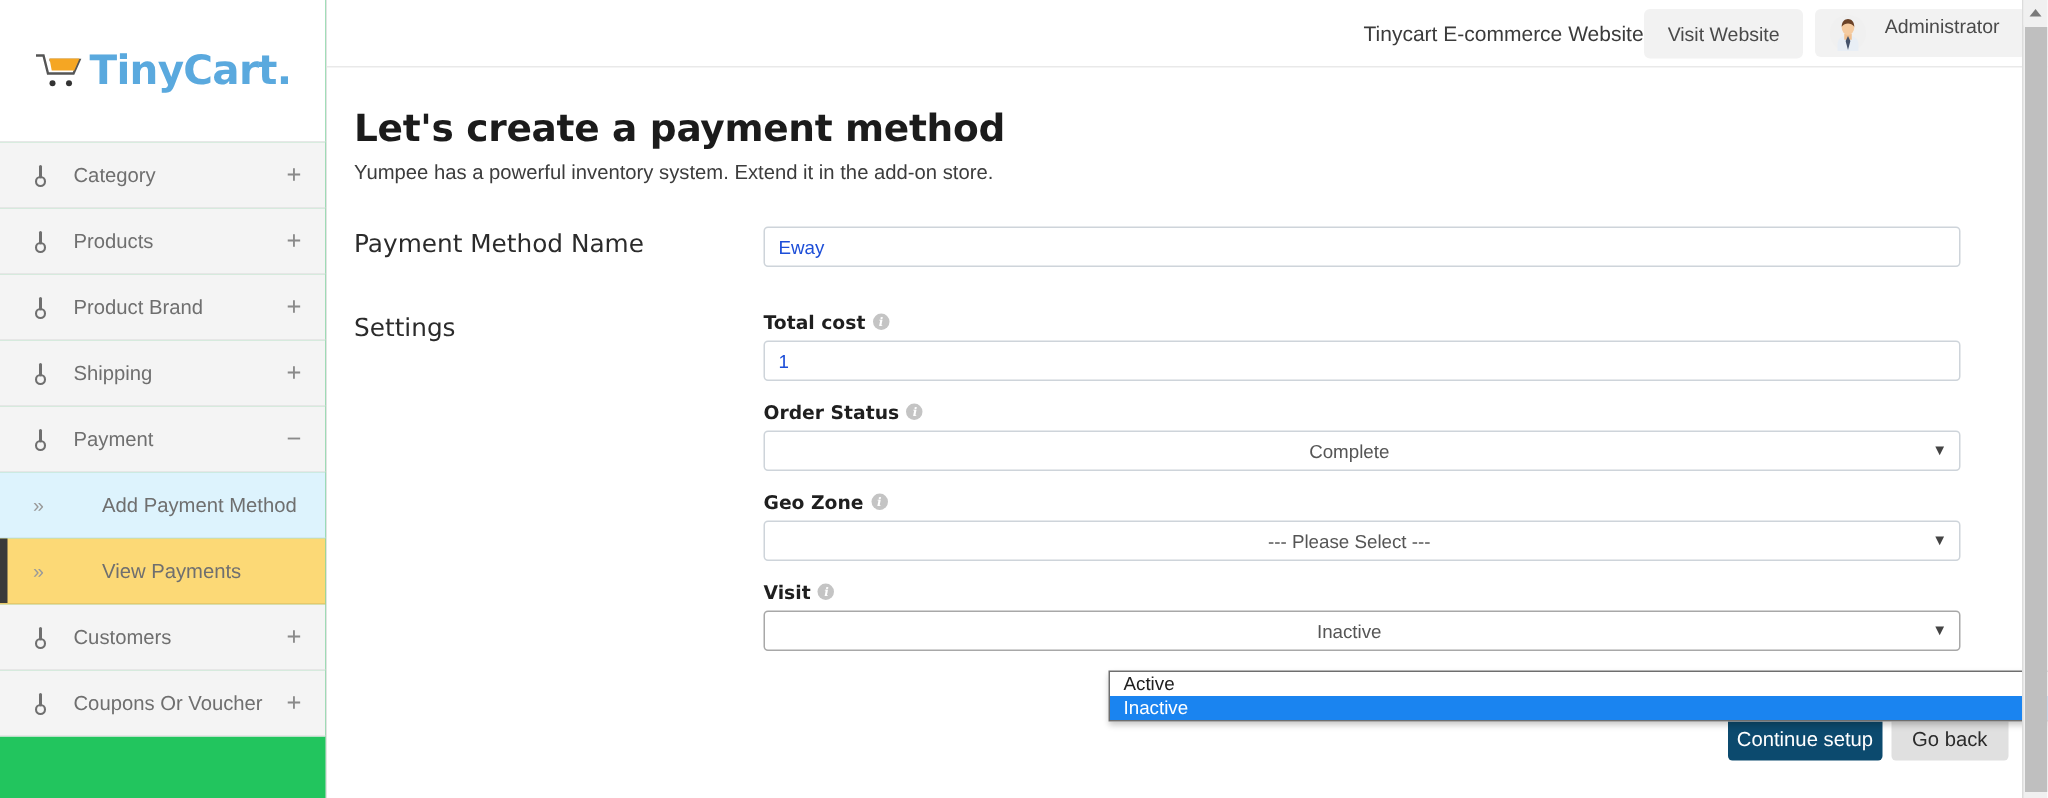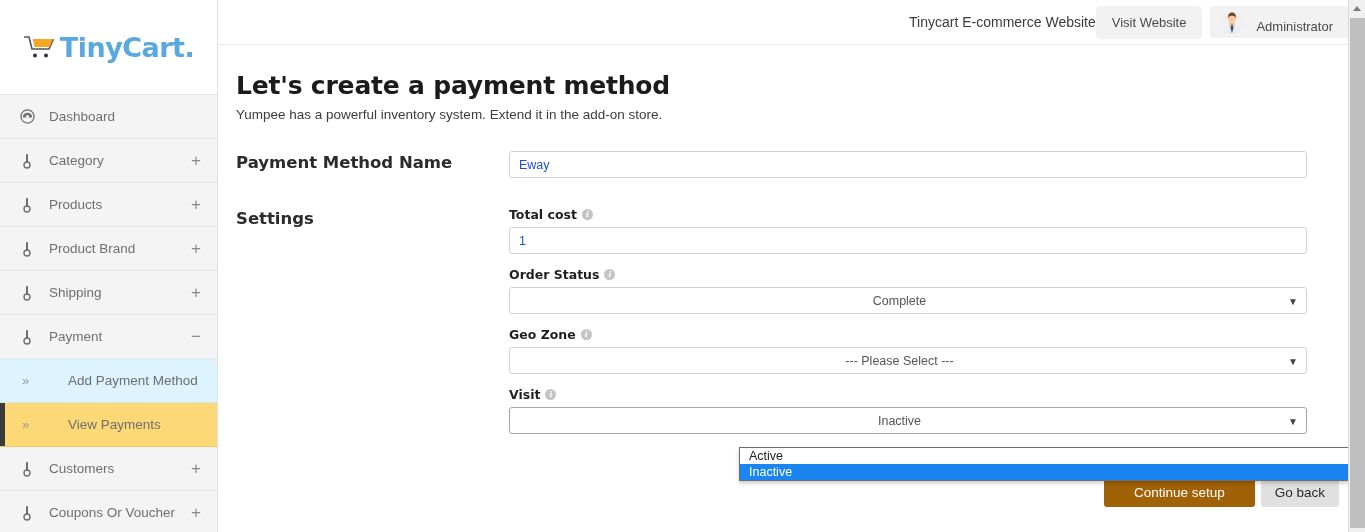--- a/index.html
+++ b/index.html
@@ -146,21 +146,21 @@
     font-size: 13px;
     color: #4a4a4a;
     padding: 9px 16px;
     cursor: pointer;
     font-family: "Liberation Sans", sans-serif;
   }
   .user-chip {
     background: #f2f2f2;
     border-radius: 4px;
     display: flex;
-    align-items: flex-end;
+    align-items: flex-start;
     gap: 12px;
     padding: 4px 18px 4px 10px;
     margin-left: 8px;
     cursor: pointer;
   }
   .avatar { width: 24px; height: 24px; display: block; }
   .user-name { font-size: 13px; color: #4a4a4a; }
 
   .content { padding: 26px 26px 0 18px; position: relative; }
   .page-title {
@@ -175,21 +175,20 @@
     color: #3c3c3c;
     margin-top: 7px;
   }
 
   .form-row { display: flex; margin-top: 29px; }
   .form-label-col { width: 273px; flex: 0 0 273px; padding-top: 2px; }
   .form-label {
     font-size: 16.5px;
     color: #2b2b2b;
     font-family: "DejaVu Sans", sans-serif;
-    font-weight: bold;
   }
   .form-field-col { flex: 1; max-width: 798px; }
 
   .inp {
     width: 100%;
     height: 27px;
     border: 1px solid #ced4da;
     border-radius: 3px;
     padding: 0 9px;
     font-size: 12.5px;
@@ -280,26 +279,26 @@
 
   .btn-row {
     position: absolute;
     right: 26px;
     top: 478px;
     display: flex;
     gap: 6px;
     z-index: 20;
   }
   .btn-continue {
-    background: #a16207;
+    background: #0c4a6e;
     color: #fff;
     border: none;
     border-radius: 3px;
     font-size: 13.5px;
-    padding: 7px 30px;
+    padding: 7px 6px;
     cursor: pointer;
     font-family: "Liberation Sans", sans-serif;
   }
   .btn-goback {
     background: #e0e0e0;
     color: #2b2b2b;
     border: none;
     border-radius: 3px;
     font-size: 13.5px;
     padding: 7px 14px;
@@ -355,31 +354,20 @@
             <path d="M10 6 h20 l-3.5 8 h-15 z" fill="#f5a623"></path>
             <circle cx="12" cy="22.5" r="2" fill="#333"></circle>
             <circle cx="23" cy="22.5" r="2" fill="#333"></circle>
           </svg>
         </span>
         <span class="logo-text">TinyCart.</span>
       </div>
     </div>
 
     <ul class="nav">
-      <li class="nav-item">
-        <span class="ico">
-          <svg width="15" height="15" viewBox="0 0 16 16">
-            <circle cx="8" cy="8" r="7" fill="none" stroke="#6f6f6f" stroke-width="1.4"></circle>
-            <path d="M3 9 a5 5 0 0 1 10 0 z" fill="#6f6f6f"></path>
-            <circle cx="8" cy="8" r="1.6" fill="#fff"></circle>
-          </svg>
-        </span>
-        <span class="lbl">Dashboard</span>
-        <span class="toggle"></span>
-      </li>
 
       <li class="nav-item">
         <span class="ico">
           <svg width="12" height="16" viewBox="0 0 10 16">
             <rect x="4" y="1" width="2" height="9" rx="1" fill="#6f6f6f"></rect>
             <circle cx="5" cy="12" r="3" fill="none" stroke="#6f6f6f" stroke-width="1.4"></circle>
           </svg>
         </span>
         <span class="lbl">Category</span>
         <span class="toggle">+</span>

